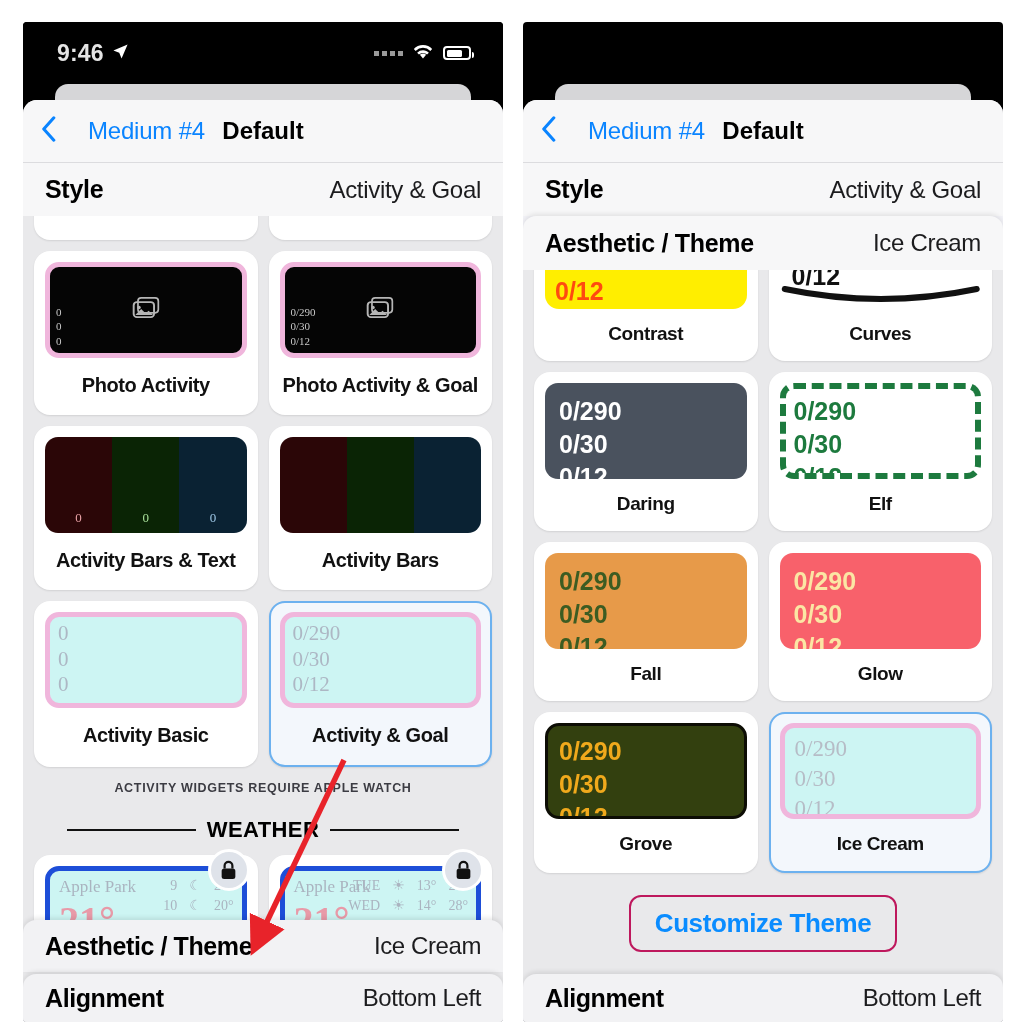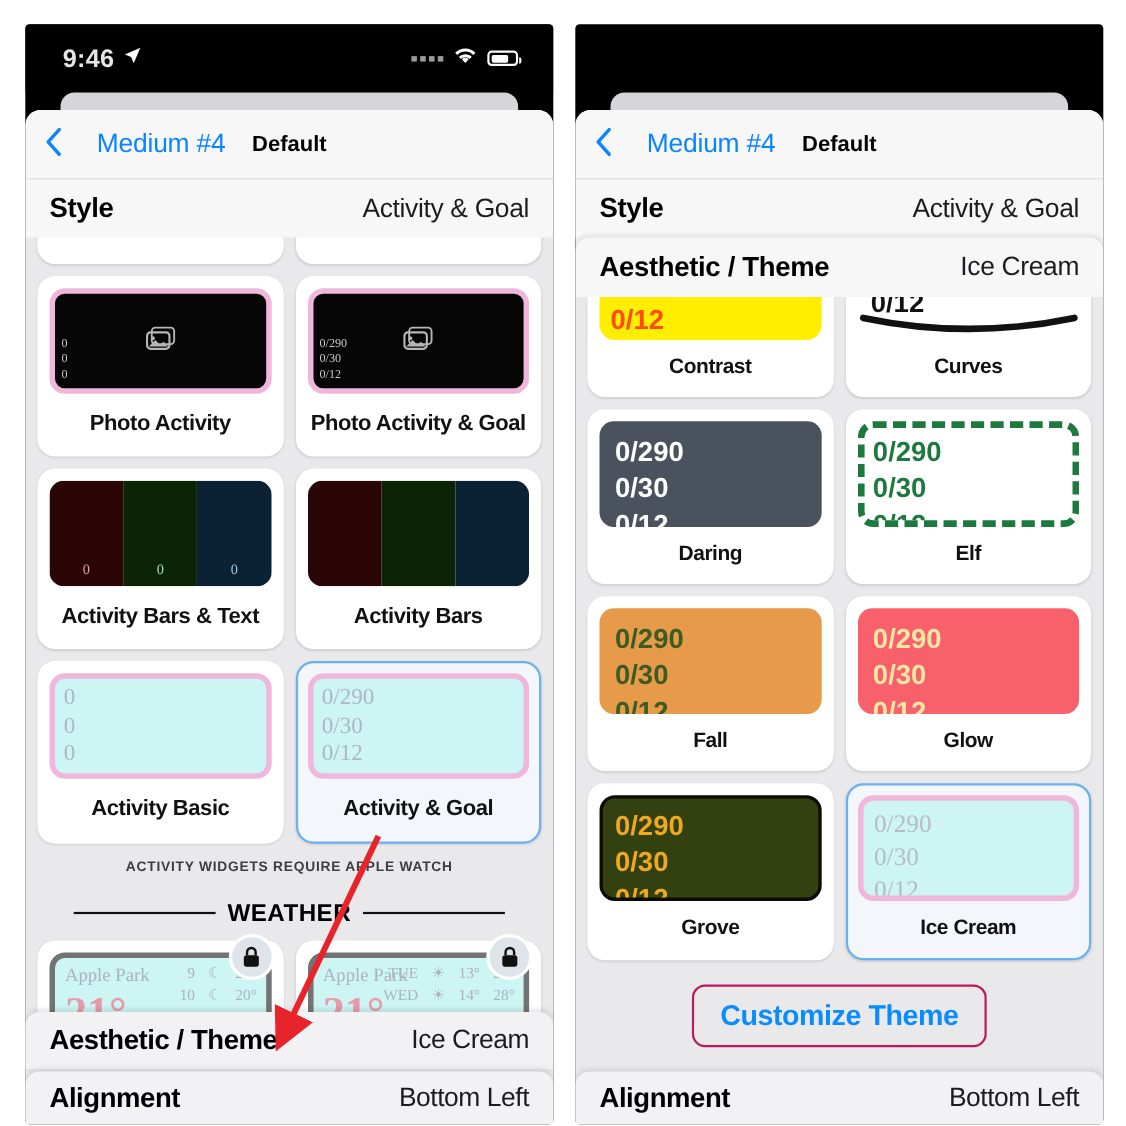--- a/index.html
+++ b/index.html
@@ -54,21 +54,21 @@
   
   .navbar{
     position:relative; height:62px; background:#f7f7f8;
     display:flex; align-items:center; padding:0 18px;
   }
   .back{ display:flex; align-items:center; gap:6px; cursor:pointer; }
   .chev{ display:block; }
   .back-label{ color:#0a84ff; font-size:24px; letter-spacing:-.2px;margin-left:26px; }
   .nav-title{
     position:absolute; left:0; right:0; text-align:center;
-    font-size:20px; font-weight:700; color:#000; pointer-events:none;
+    font-size:24px; font-weight:700; color:#000; pointer-events:none;
   }
 
   
   .pinrow{
     position:relative; height:54px; background:#f7f7f8;
     display:flex; align-items:center; justify-content:space-between;
     padding:0 22px; border-top:1px solid #dcdcdf;
   }
   .pinrow .k{ font-size:25px; font-weight:700; color:#000; letter-spacing:-.3px; }
   .pinrow .v{ font-size:24px; color:#1c1c1e; letter-spacing:-.3px; }
@@ -156,21 +156,21 @@
   .sectionhead .line{ flex:1; height:2px; background:#111; }
   .sectionhead .t{ font-size:22px; font-weight:700; color:#000; letter-spacing:.4px; }
 
   
   .wx{ position:relative; }
   .wxtile{
     background:#fff; border-radius:16px; padding:11px; position:relative;
     box-shadow:0 1px 2px rgba(0,0,0,.10);
   }
   .wxinner{
-    height:86px; background:#cdf5f3; border:5px solid #737373; border-radius:14px;
+    height:86px; background:#cdf5f3; border:5px solid #1d4ed8; border-radius:14px;
     position:relative; overflow:hidden; font-family:"Liberation Serif", serif;
     color:#aab4c0;
   }
   .wxcity{ position:absolute; left:9px; top:6px; font-size:17px; }
   .wxbig{ position:absolute; left:9px; top:26px; font-size:40px; color:#e89aa8; font-weight:700;}
   .wxrows{ position:absolute; right:8px; top:5px; font-size:14px; line-height:1.45; text-align:right;}
   .wxrows div{ display:flex; gap:12px; justify-content:flex-end; }
   .lock{
     position:absolute; right:8px; top:-6px; width:42px; height:42px; border-radius:50%;
     background:#dfe3ea; border:3px solid #fff; display:flex; align-items:center;

